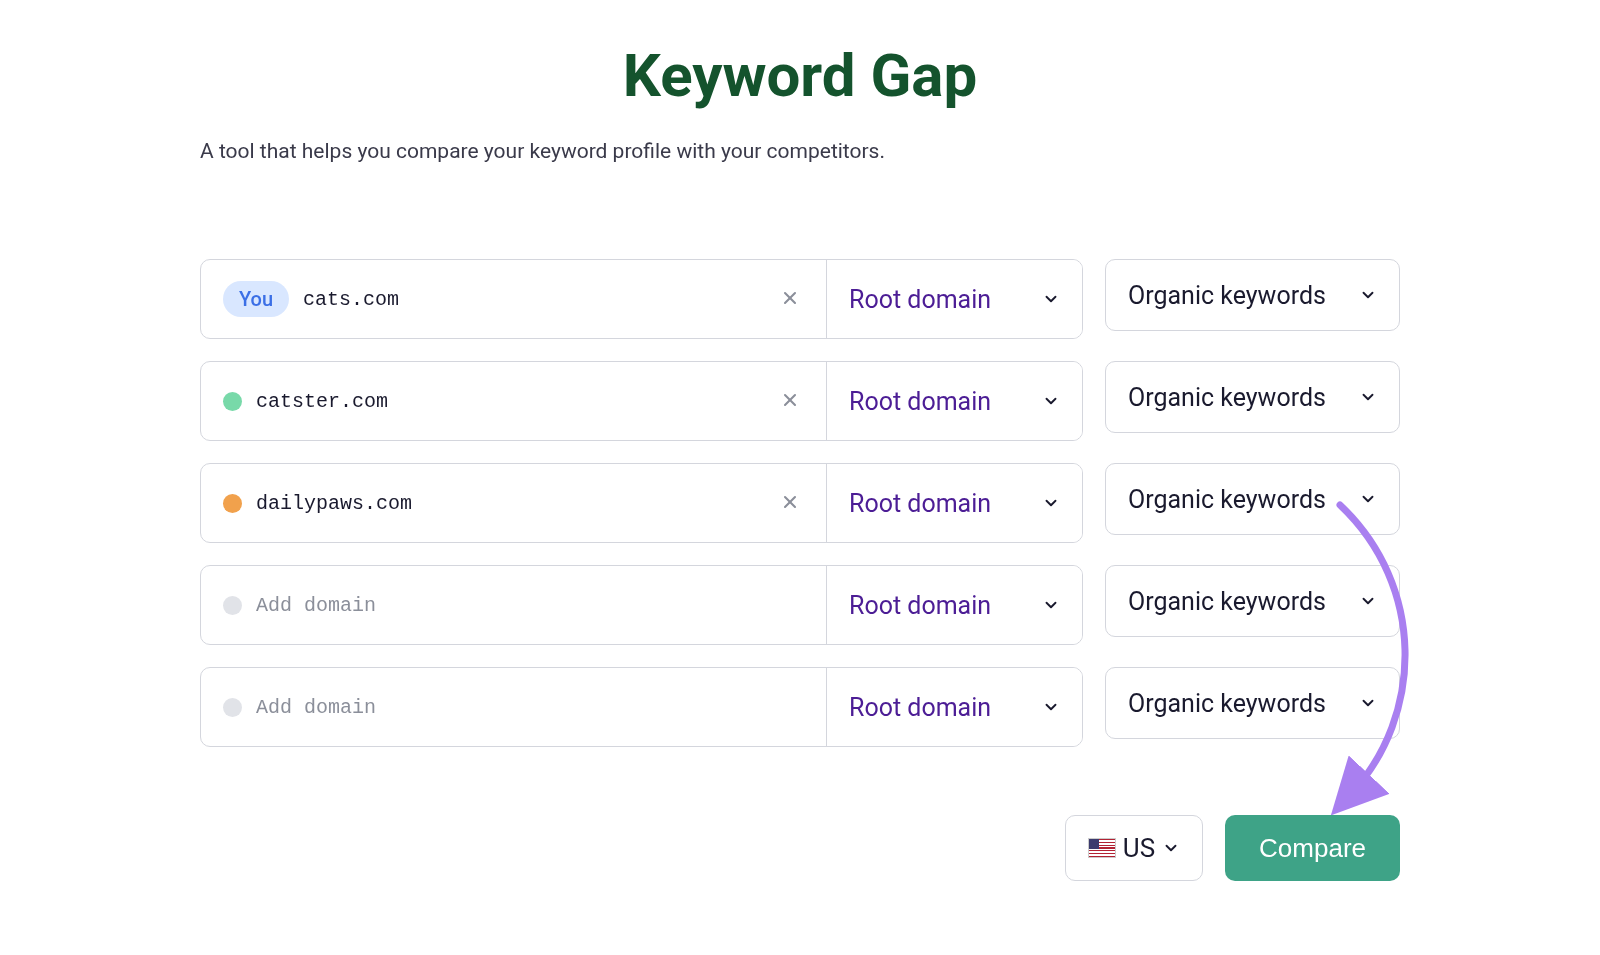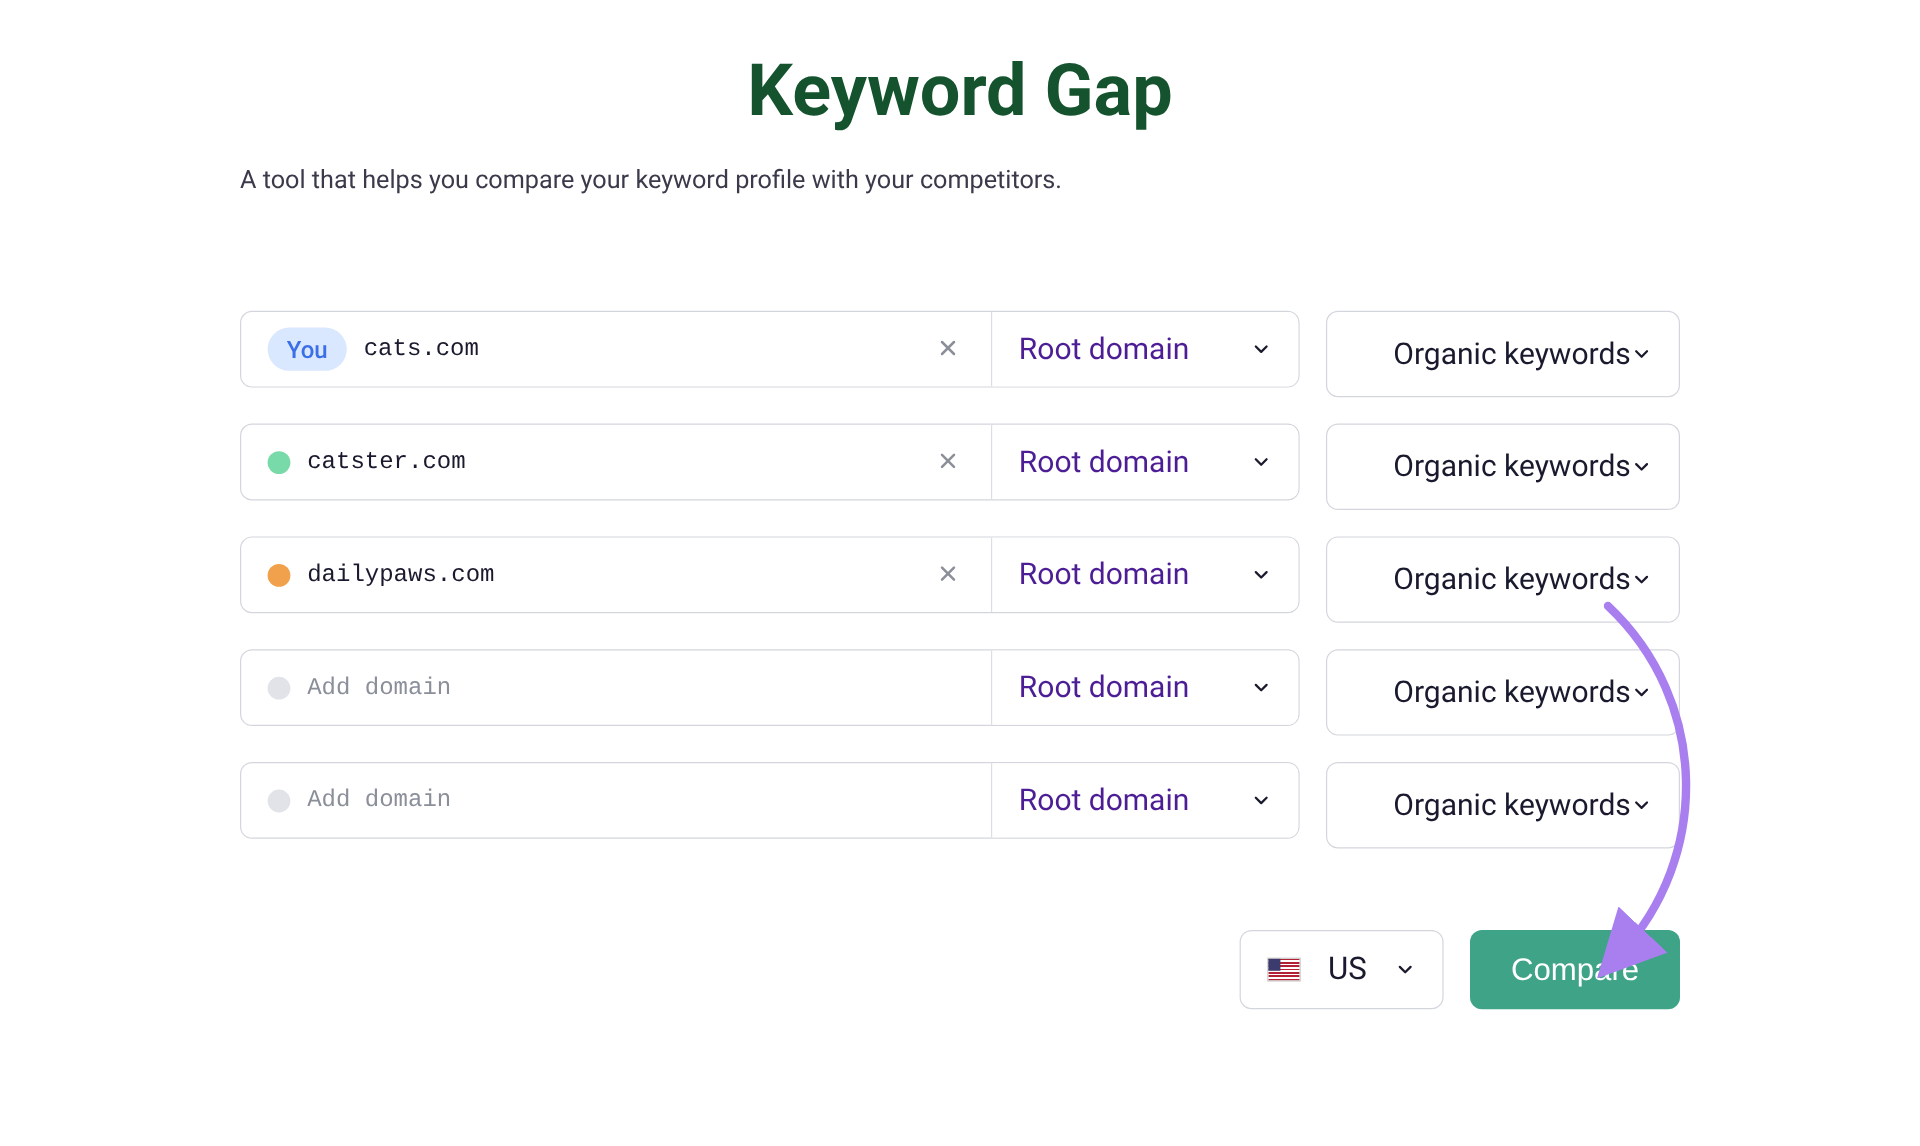--- a/index.html
+++ b/index.html
@@ -37,21 +37,21 @@
     display: flex;
     gap: 22px;
     align-items: stretch;
   }
   .domain-group {
     flex: 1;
     display: flex;
     border: 1.5px solid #d4d6dd;
     border-radius: 10px;
     overflow: hidden;
-    height: 64px;
+    height: 80px;
   }
   .domain-input-wrap {
     flex: 1;
     display: flex;
     align-items: center;
     padding: 0 18px 0 22px;
     gap: 14px;
     border-right: 1.5px solid #d4d6dd;
   }
   .you-badge {
@@ -97,21 +97,21 @@
     cursor: pointer;
     background: #fff;
   }
   .kw-select {
     width: 295px;
     height: 72px;
     border: 1.5px solid #d4d6dd;
     border-radius: 10px;
     display: flex;
     align-items: center;
-    justify-content: flex-end;
+    justify-content: space-between;
     padding: 0 22px;
     font-size: 25px;
     color: #1a1a2e;
     cursor: pointer;
     background: #fff;
   }
   .chevron {
     flex-shrink: 0;
   }
   .footer-row {
@@ -120,21 +120,21 @@
     align-items: center;
     gap: 22px;
     margin-top: 68px;
   }
   .country-select {
     height: 66px;
     border: 1.5px solid #d4d6dd;
     border-radius: 10px;
     display: flex;
     align-items: center;
-    gap: 23px;
+    gap: 7px;
     padding: 0 22px;
     font-size: 26px;
     cursor: pointer;
     background: #fff;
   }
   .flag {
     width: 28px;
     height: 20px;
     position: relative;
     background: linear-gradient(

